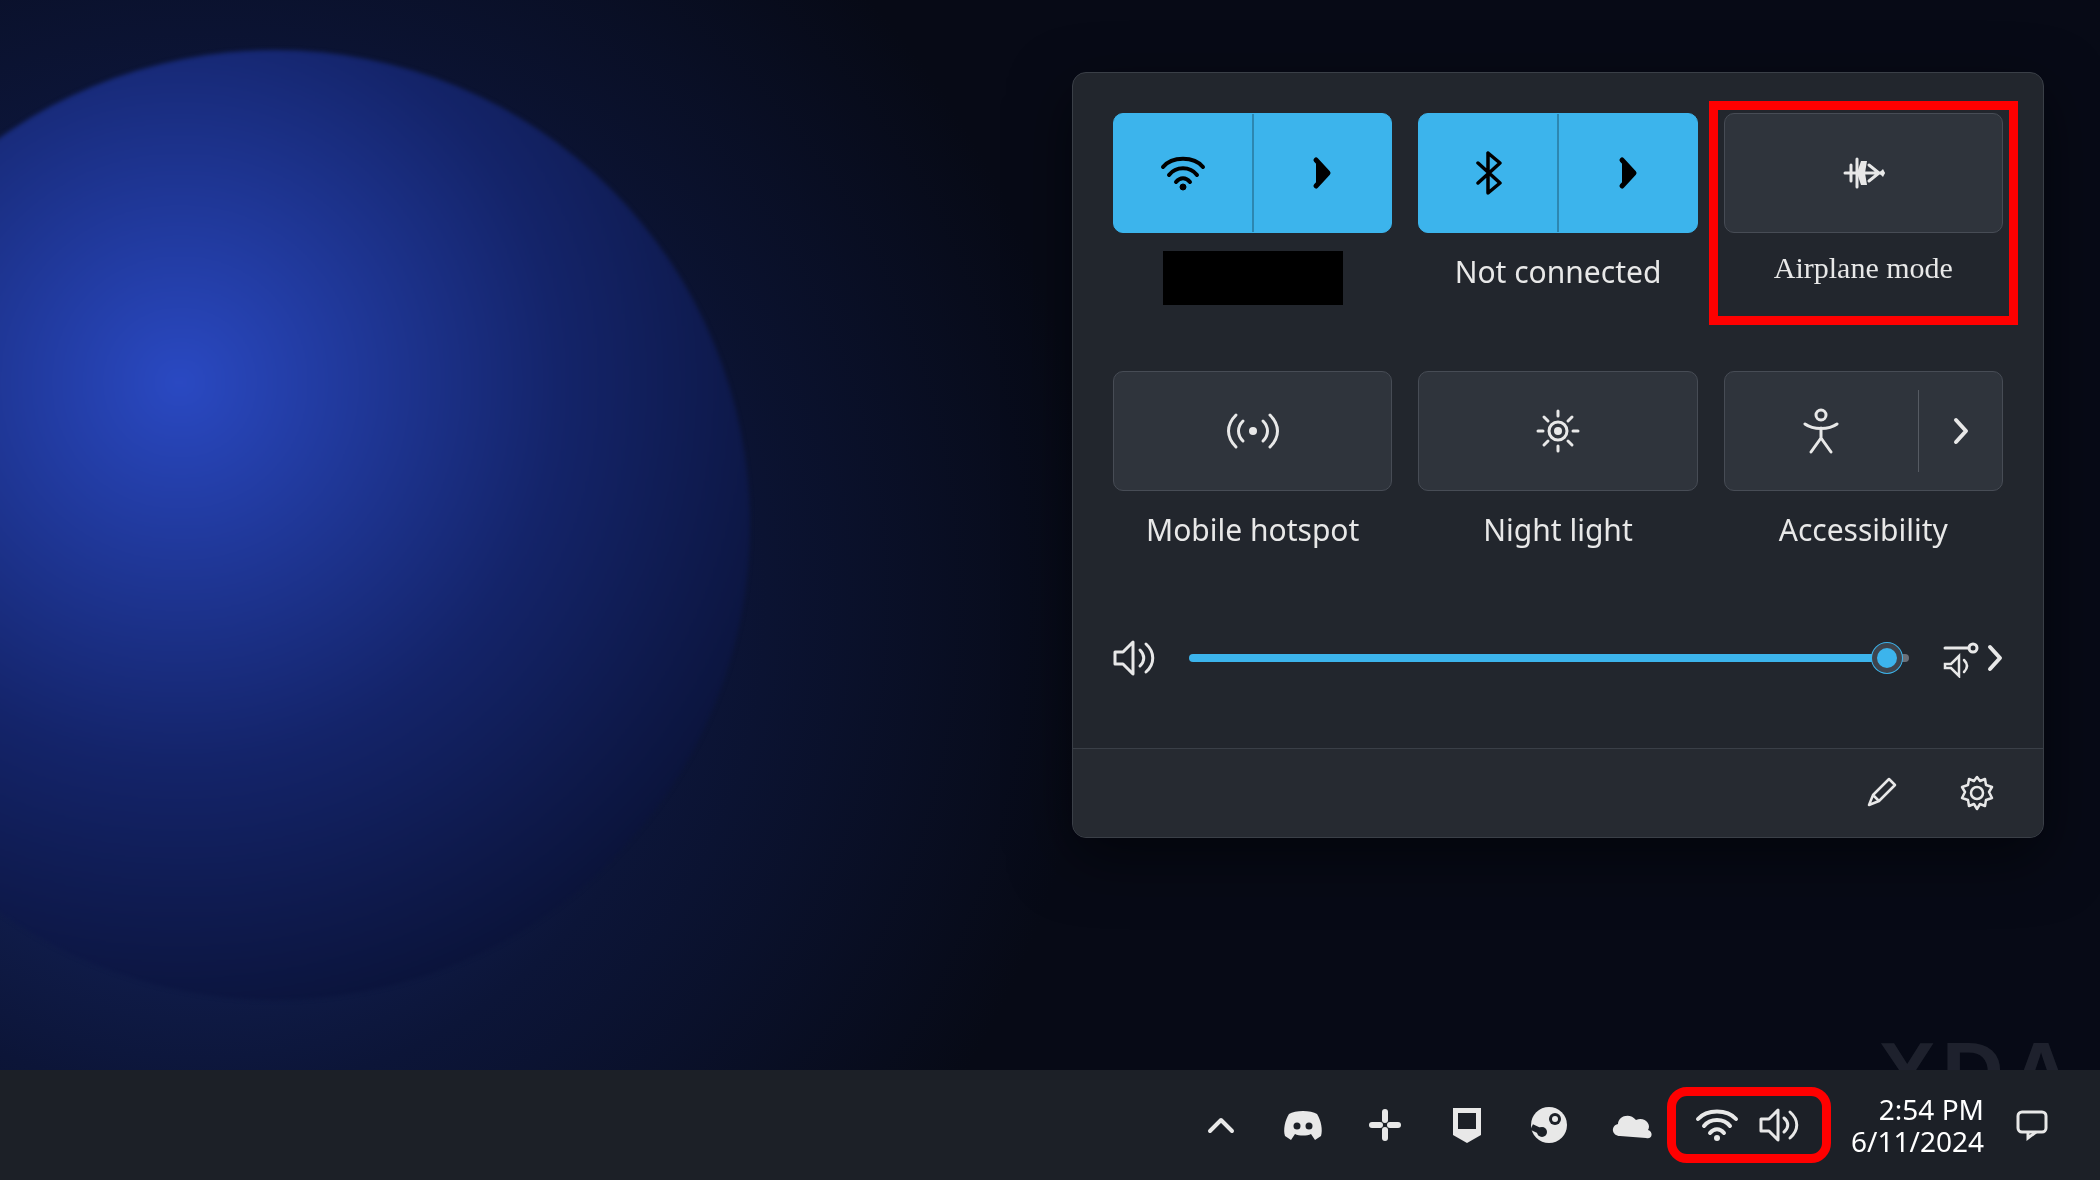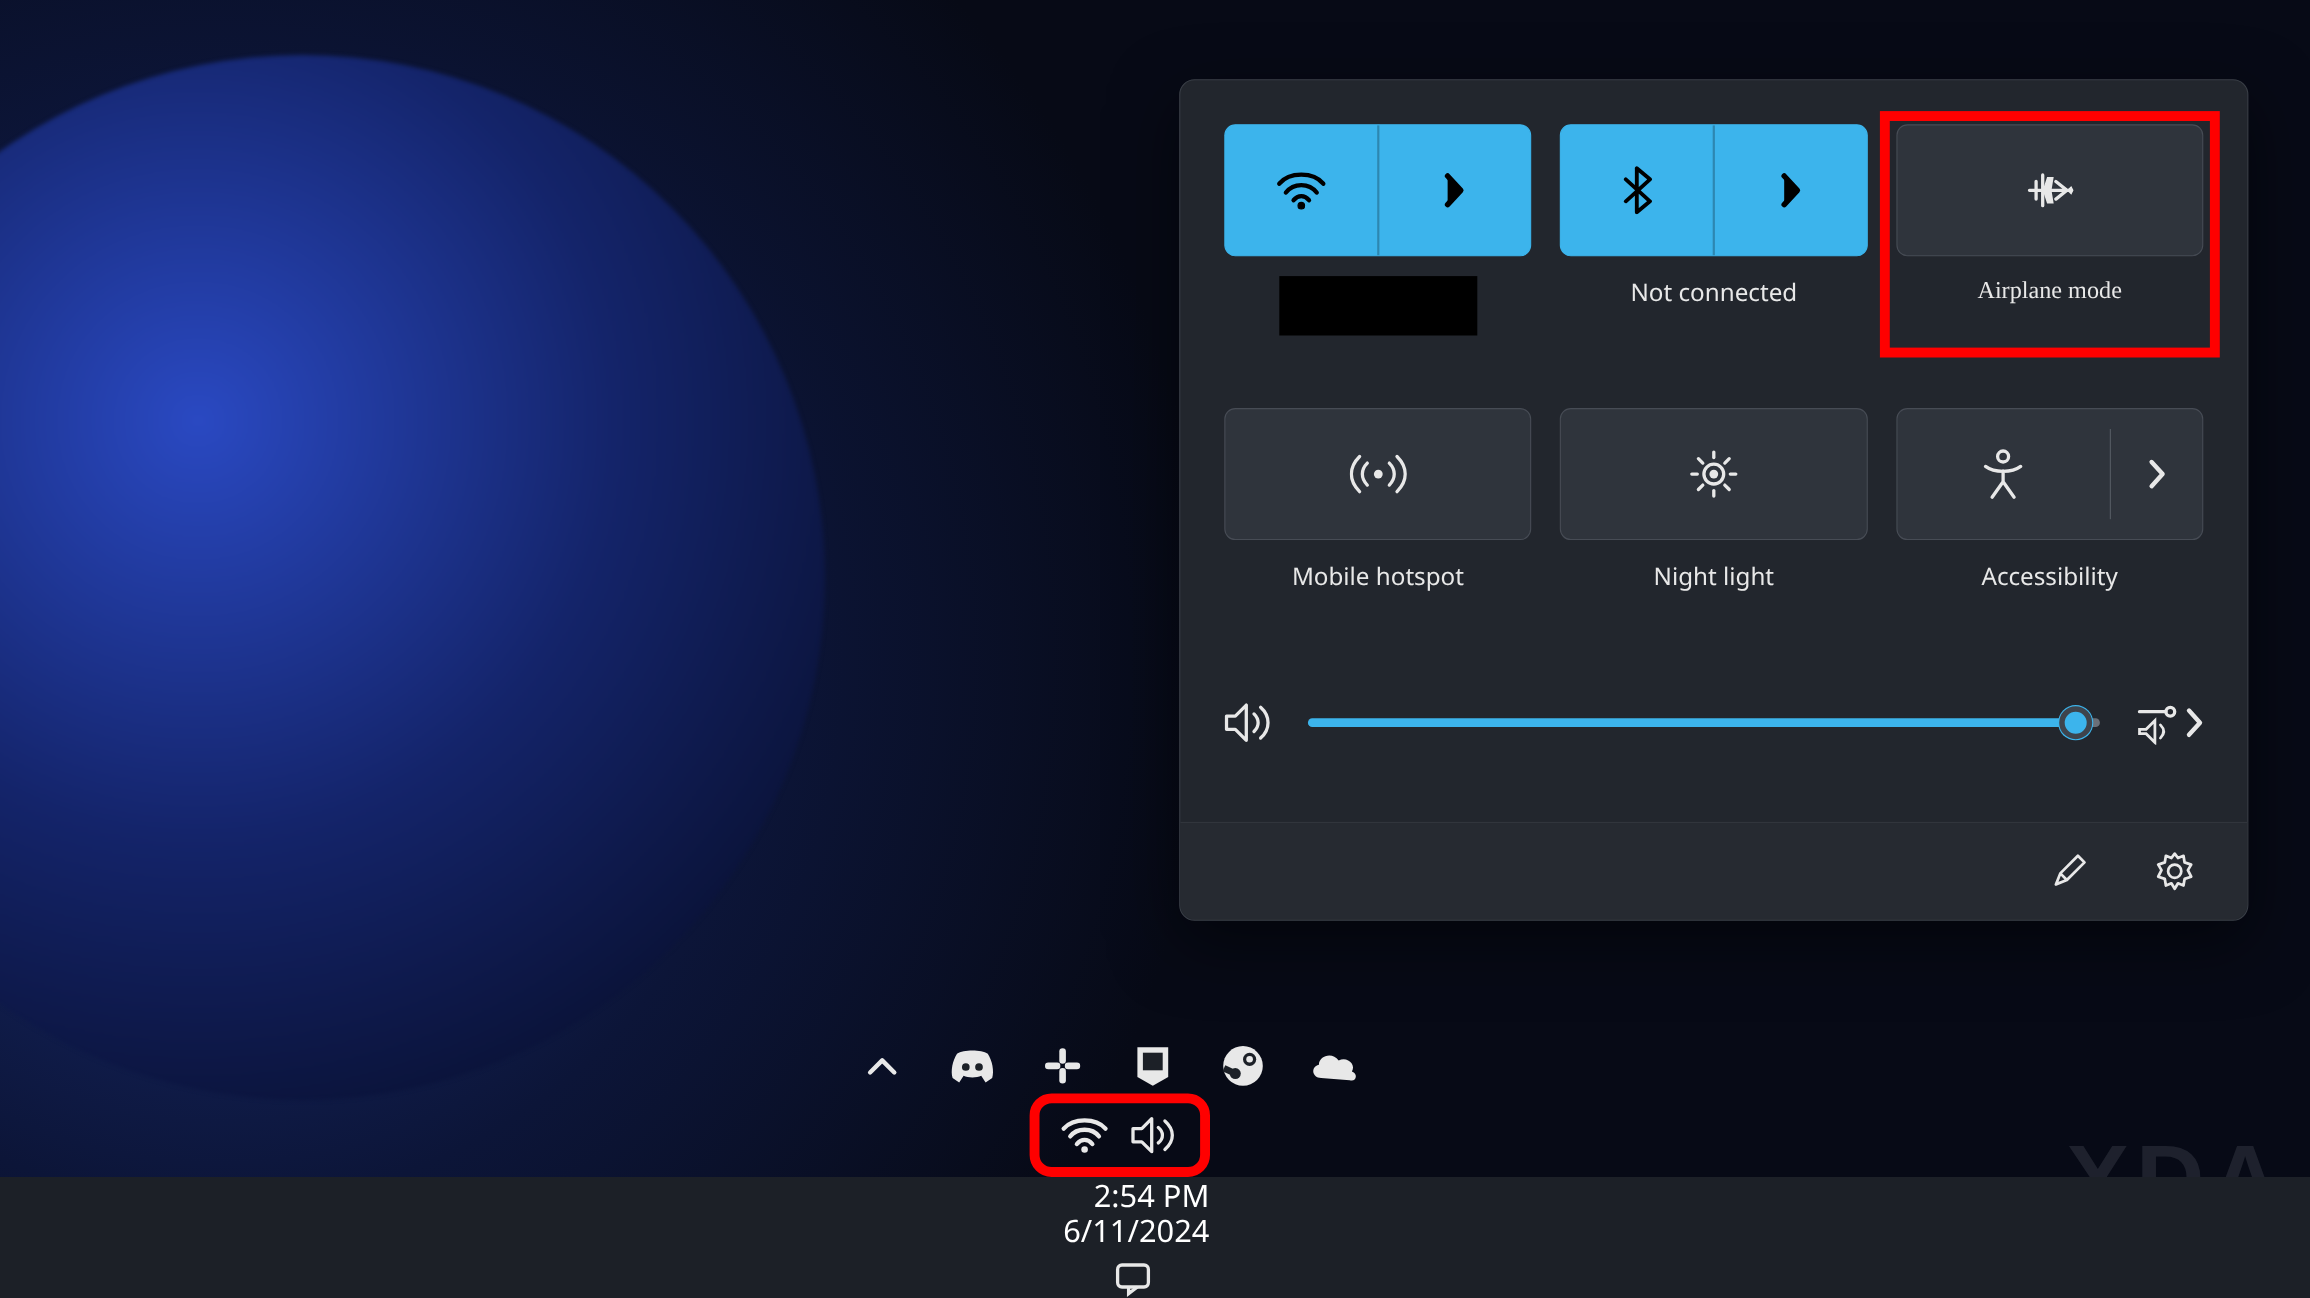--- a/index.html
+++ b/index.html
@@ -43,21 +43,21 @@
     background: #2f343c;
     border: 1px solid #474c55;
     display:flex; align-items:center; justify-content:center;
     position:relative;
   }
   .tile.on { background:#3cb4ec; border-color:#3cb4ec; }
   .tile.split { justify-content:space-between; padding:0; }
   .tile.split .half { flex:1 1 50%; height:100%; display:flex; align-items:center; justify-content:center; }
   .tile.split.on .divider { width:2px; height:100%; background:rgba(0,0,0,.25); }
   .tile.split:not(.on) .divider { width:1px; height:70%; background:#565b63; }
-  .tile-label { font-size:22px; font-weight:400; color:#e8e8e8; text-align:center; min-height:40px; }
+  .tile-label { font-size:30px; font-weight:400; color:#e8e8e8; text-align:center; min-height:40px; }
   .tile-label.redacted { width:180px; height:54px; background:#000; }
   .highlight-box { outline:9px solid #ff0000; outline-offset:-3px; padding:6px 9px 14px 9px; margin:-6px -9px -14px -9px;font-family:Liberation Serif, serif; }
 
   
   .row-gap { height: 38px; }
 
   
   .volume-row {
     display:flex; align-items:center; gap:30px;
     margin-top: 88px;
@@ -84,23 +84,22 @@
     background:#262a31;
     border-radius:0 0 14px 14px;
   }
   .icon-btn { width:52px; height:52px; display:flex; align-items:center; justify-content:center; border-radius:8px; }
 
   
   .taskbar {
     position:absolute; left:0; right:0; bottom:0; height:110px;
     background:#1c2027;
     display:flex; align-items:center; justify-content:flex-end;
-    padding-right:64px;
-    gap:11px;
-    flex-direction:column;
+    padding-right:44px;
+    gap:0;
   }
   .tray { display:flex; align-items:center; gap:34px; margin-right:22px; }
   .tray-icon { width:48px; height:48px; display:flex; align-items:center; justify-content:center; }
   .sys-cluster {
     display:flex; align-items:center; gap:20px;
     padding:10px 18px; border-radius:10px;
   }
   .sys-cluster.outlined { outline:9px solid #ff0000; outline-offset:1px; }
   .clock { display:flex; flex-direction:column; align-items:flex-end; line-height:1.15; font-size:28px; margin-left:30px; }
 

